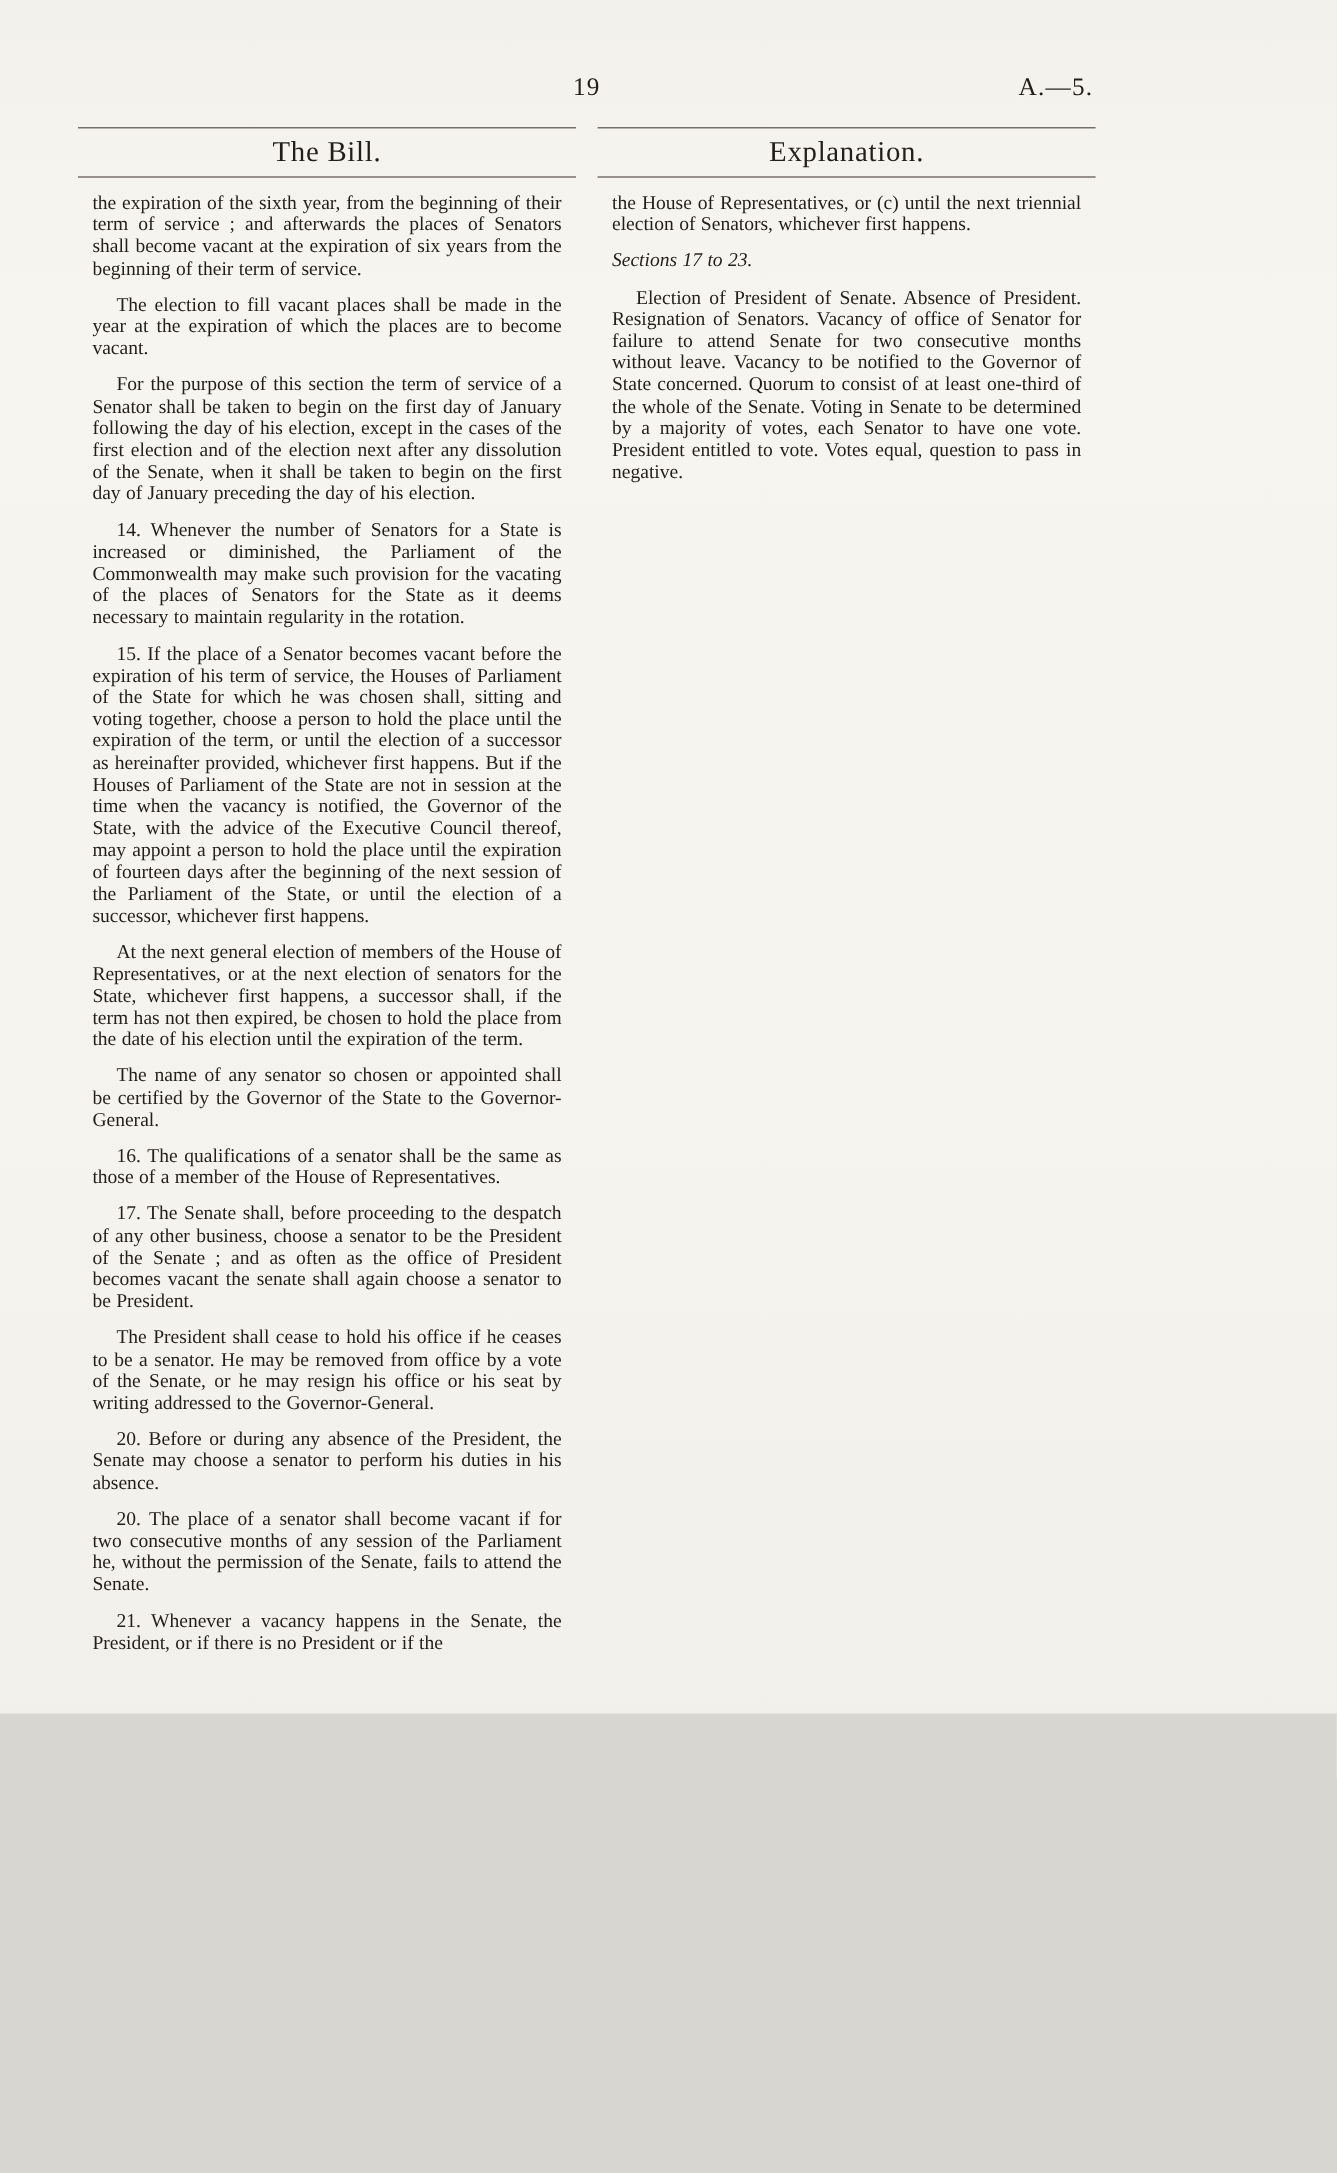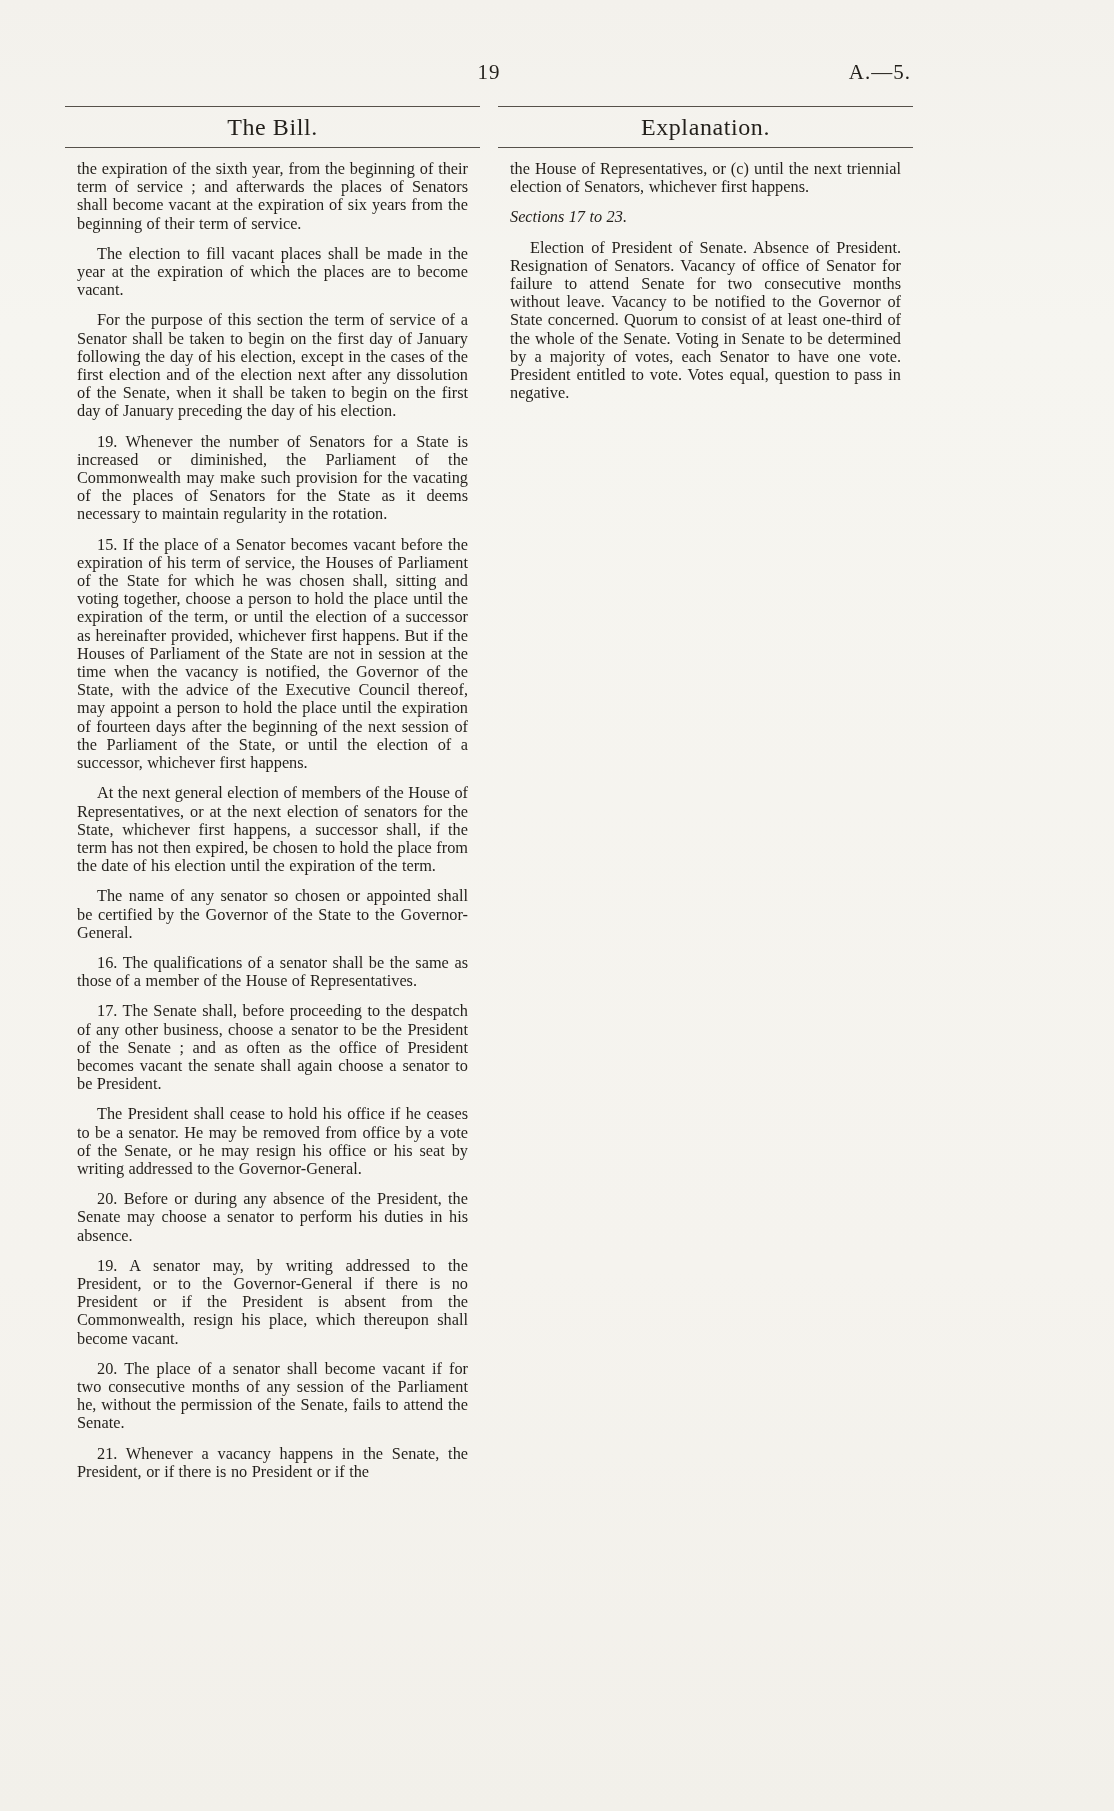--- a/index.html
+++ b/index.html
@@ -3,21 +3,21 @@
 <meta charset="utf-8">
 <style>
   html, body {
     margin: 0;
     padding: 0;
     background: #d8d6d0;
   }
   .page {
     position: relative;
     width: 1114px;
-    height: 1811px;
+    height: 1428px;
     margin: 0 auto;
     background: #f5f3ee;
     background-image: linear-gradient(180deg, #f3f1ec 0%, #f6f5f0 18%, #f5f3ee 70%, #f2f0ea 100%);
     font-family: "Liberation Serif", "DejaVu Serif", serif;
     color: #221f1a;
     overflow: hidden;
   }
   .text-block {
     position: absolute;
     left: 65px;
@@ -99,29 +99,28 @@
     <div class="columns">
 
       <div class="column">
         <div class="rule"></div>
         <div class="col-heading">The Bill.</div>
         <div class="rule"></div>
         <div class="col-body">
           <p>the expiration of the sixth year, from the beginning of their term of service ; and afterwards the places of Senators shall become vacant at the expiration of six years from the beginning of their term of service.</p>
           <p class="indent">The election to fill vacant places shall be made in the year at the expiration of which the places are to become vacant.</p>
           <p class="indent">For the purpose of this section the term of service of a Senator shall be taken to begin on the first day of January following the day of his election, except in the cases of the first election and of the election next after any dissolution of the Senate, when it shall be taken to begin on the first day of January preceding the day of his election.</p>
-          <p class="indent">19. Whenever the number of Senators for a State is increased or diminished, the Parliament of the Commonwealth may make such provision for the vacating of the places of Senators for the State as it deems necessary to maintain regularity in the rotation.</p>
+          <p class="indent">14. Whenever the number of Senators for a State is increased or diminished, the Parliament of the Commonwealth may make such provision for the vacating of the places of Senators for the State as it deems necessary to maintain regularity in the rotation.</p>
           <p class="indent">15. If the place of a Senator becomes vacant before the expiration of his term of service, the Houses of Parliament of the State for which he was chosen shall, sitting and voting together, choose a person to hold the place until the expiration of the term, or until the election of a successor as hereinafter provided, whichever first happens. But if the Houses of Parliament of the State are not in session at the time when the vacancy is notified, the Governor of the State, with the advice of the Executive Council thereof, may appoint a person to hold the place until the expiration of fourteen days after the beginning of the next session of the Parliament of the State, or until the election of a successor, whichever first happens.</p>
           <p class="indent">At the next general election of members of the House of Representatives, or at the next election of senators for the State, whichever first happens, a successor shall, if the term has not then expired, be chosen to hold the place from the date of his election until the expiration of the term.</p>
           <p class="indent">The name of any senator so chosen or appointed shall be certified by the Governor of the State to the Governor-General.</p>
           <p class="indent">16. The qualifications of a senator shall be the same as those of a member of the House of Representatives.</p>
           <p class="indent">17. The Senate shall, before proceeding to the despatch of any other business, choose a senator to be the President of the Senate ; and as often as the office of President becomes vacant the senate shall again choose a senator to be President.</p>
           <p class="indent">The President shall cease to hold his office if he ceases to be a senator. He may be removed from office by a vote of the Senate, or he may resign his office or his seat by writing addressed to the Governor-General.</p>
           <p class="indent">20. Before or during any absence of the President, the Senate may choose a senator to perform his duties in his absence.</p>
-          <p class="indent">19. A senator may, by writing addressed to the President, or to the Governor-General if there is no President or if the President is absent from the Commonwealth, resign his place, which thereupon shall become vacant.</p>
           <p class="indent">20. The place of a senator shall become vacant if for two consecutive months of any session of the Parliament he, without the permission of the Senate, fails to attend the Senate.</p>
           <p class="indent">21. Whenever a vacancy happens in the Senate, the President, or if there is no President or if the</p>
         </div>
       </div>
 
       <div class="column">
         <div class="rule"></div>
         <div class="col-heading">Explanation.</div>
         <div class="rule"></div>
         <div class="col-body">

